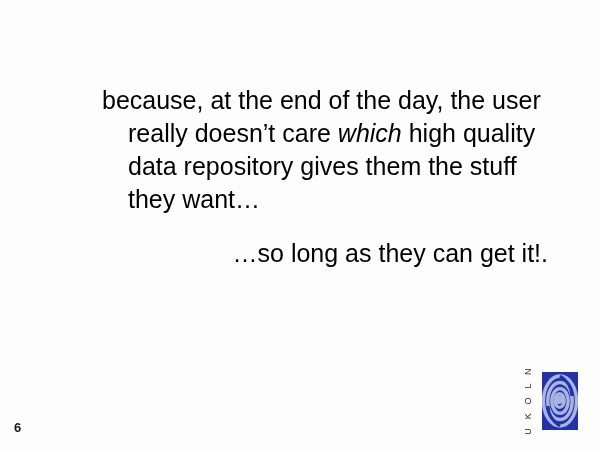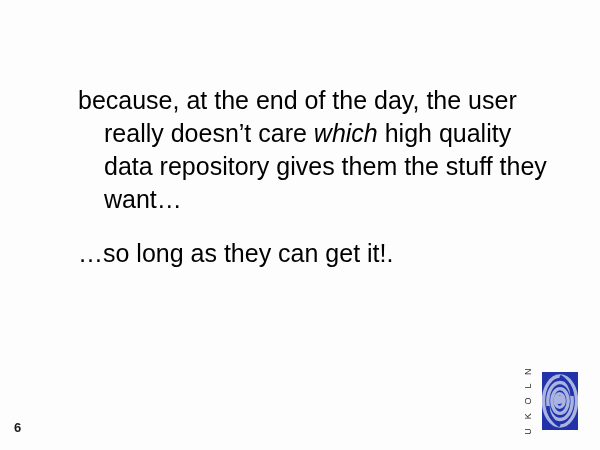--- a/index.html
+++ b/index.html
@@ -45,23 +45,25 @@
   .para {
     font-size: 25px;
     line-height: 33px;
     color: #000000;
     margin: 0;
   }
   .para-indented {
     
     padding-left: 26px;
     text-indent: -26px;
+    margin-left: 24px;
   }
   .para-gap {
     margin-top: 21px;
+    text-align: right;
   }
   .para em {
     font-style: italic;
   }
 
   
   #page-number {
     position: absolute;
     left: 14px;
     top: 420px;

